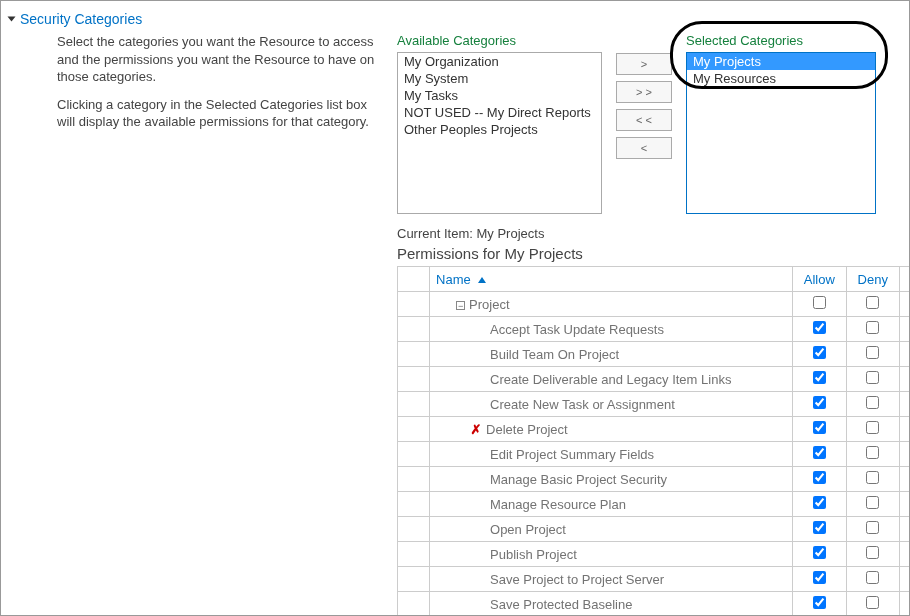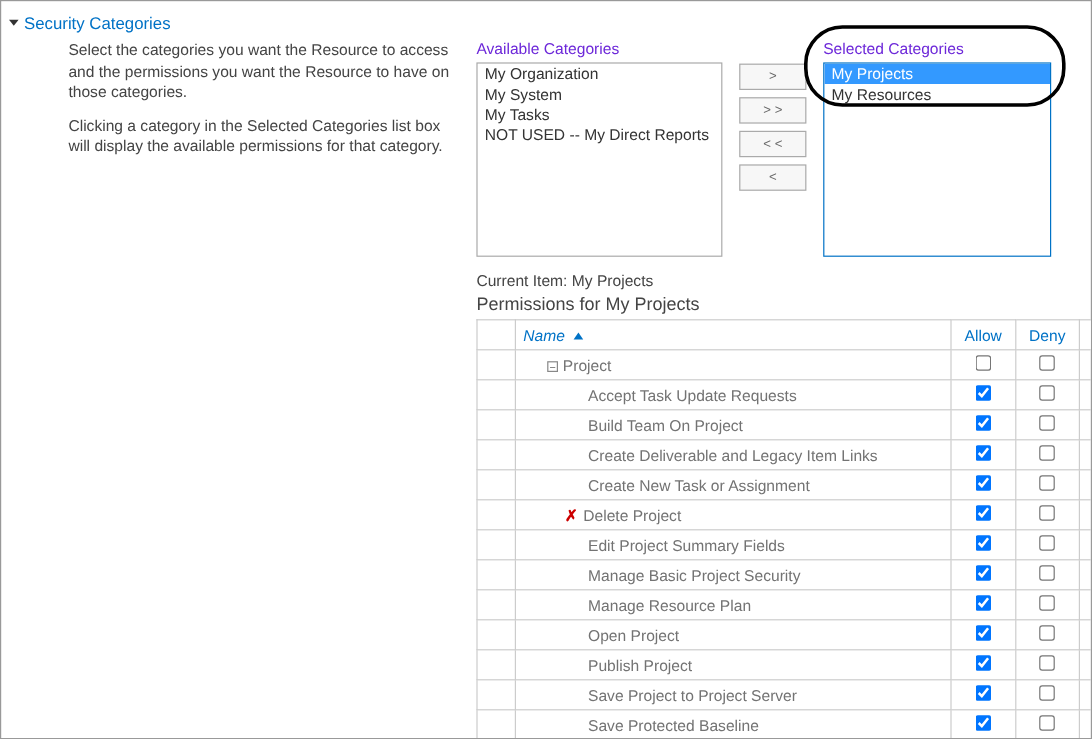--- a/index.html
+++ b/index.html
@@ -45,21 +45,21 @@
   }
   .cat-row {
     display: flex;
     align-items: flex-start;
     gap: 14px;
     margin-bottom: 12px;
   }
   .cat-block { }
   .cat-label {
     font-size: 13px;
-    color: #6d28d9;
+    color: #15803d;
     margin-bottom: 4px;
   }
   .listbox {
     border: 1px solid #aaa;
     width: 205px;
     height: 162px;
     overflow: auto;
     font-size: 13px;
     background: #fff;
   }
@@ -122,21 +122,21 @@
     border: 1px solid #ccc;
     padding: 3px 6px;
     text-align: left;
     height: 25px;
   }
   table.perm th {
     color: #0072c6;
     font-weight: normal;
     background: #fff;
   }
-  table.perm th.name-col { width: 340px; font-style: italic; }
+  table.perm th.name-col { width: 340px; }
   table.perm th.allow-col, table.perm th.deny-col { width: 50px; text-align: center; }
   table.perm th.spacer, table.perm td.spacer { width: 30px; }
   table.perm td.check { text-align: center; }
   table.perm td.name a { color: #737373; text-decoration: none; }
   .sort-arrow {
     display: inline-block;
     width: 0; height: 0;
     border-left: 4px solid transparent;
     border-right: 4px solid transparent;
     border-bottom: 6px solid #0072c6;
@@ -181,20 +181,21 @@
 
   <div class="right-col">
     <div class="cat-row">
       <div class="cat-block">
         <div class="cat-label">Available Categories</div>
         <div id="available-list" class="listbox">
             <div>My Organization</div>
             <div>My System</div>
             <div>My Tasks</div>
             <div>NOT USED -- My Direct Reports</div>
+            <div>Other Peoples Projects</div>
           </div>
       </div>
 
       <div class="move-btns">
         <button>&gt;</button>
         <button>&gt; &gt;</button>
         <button>&lt; &lt;</button>
         <button>&lt;</button>
       </div>
 

